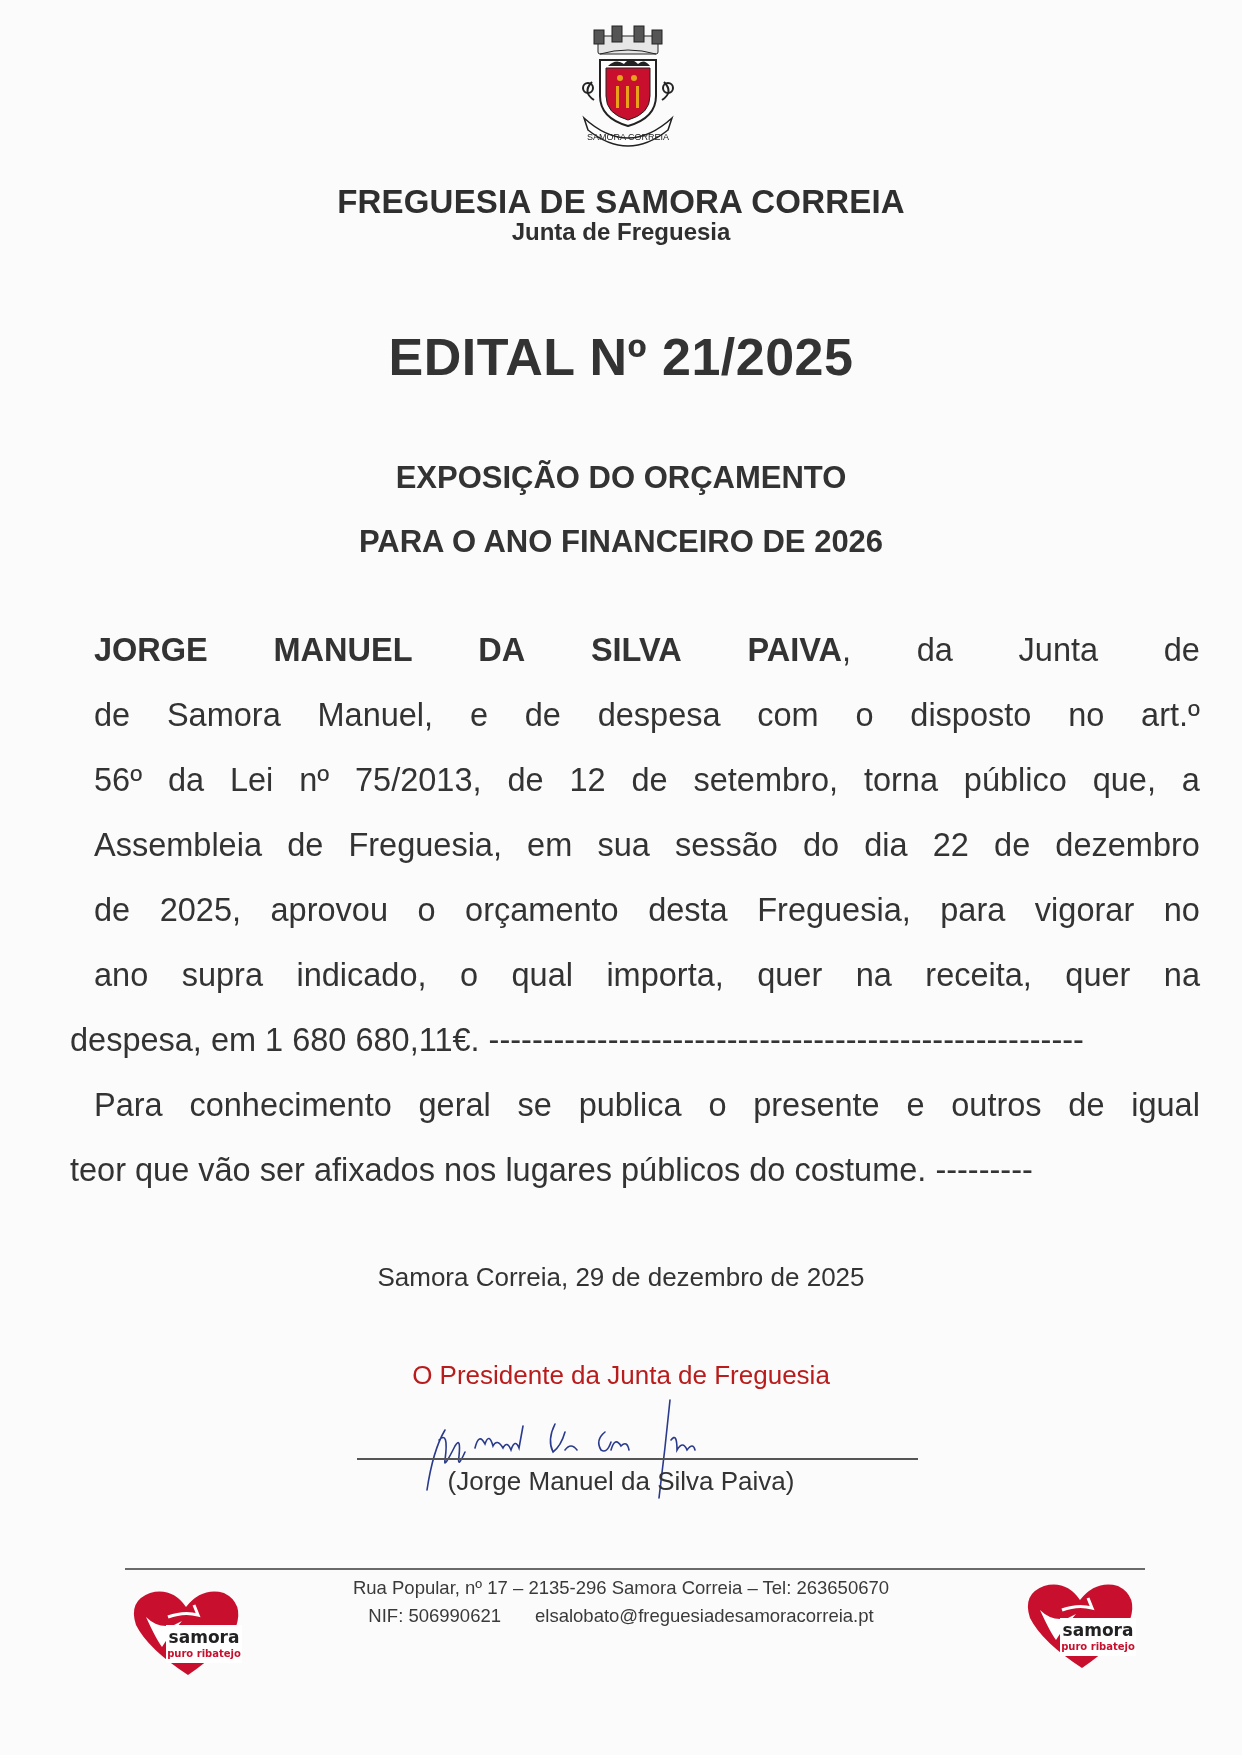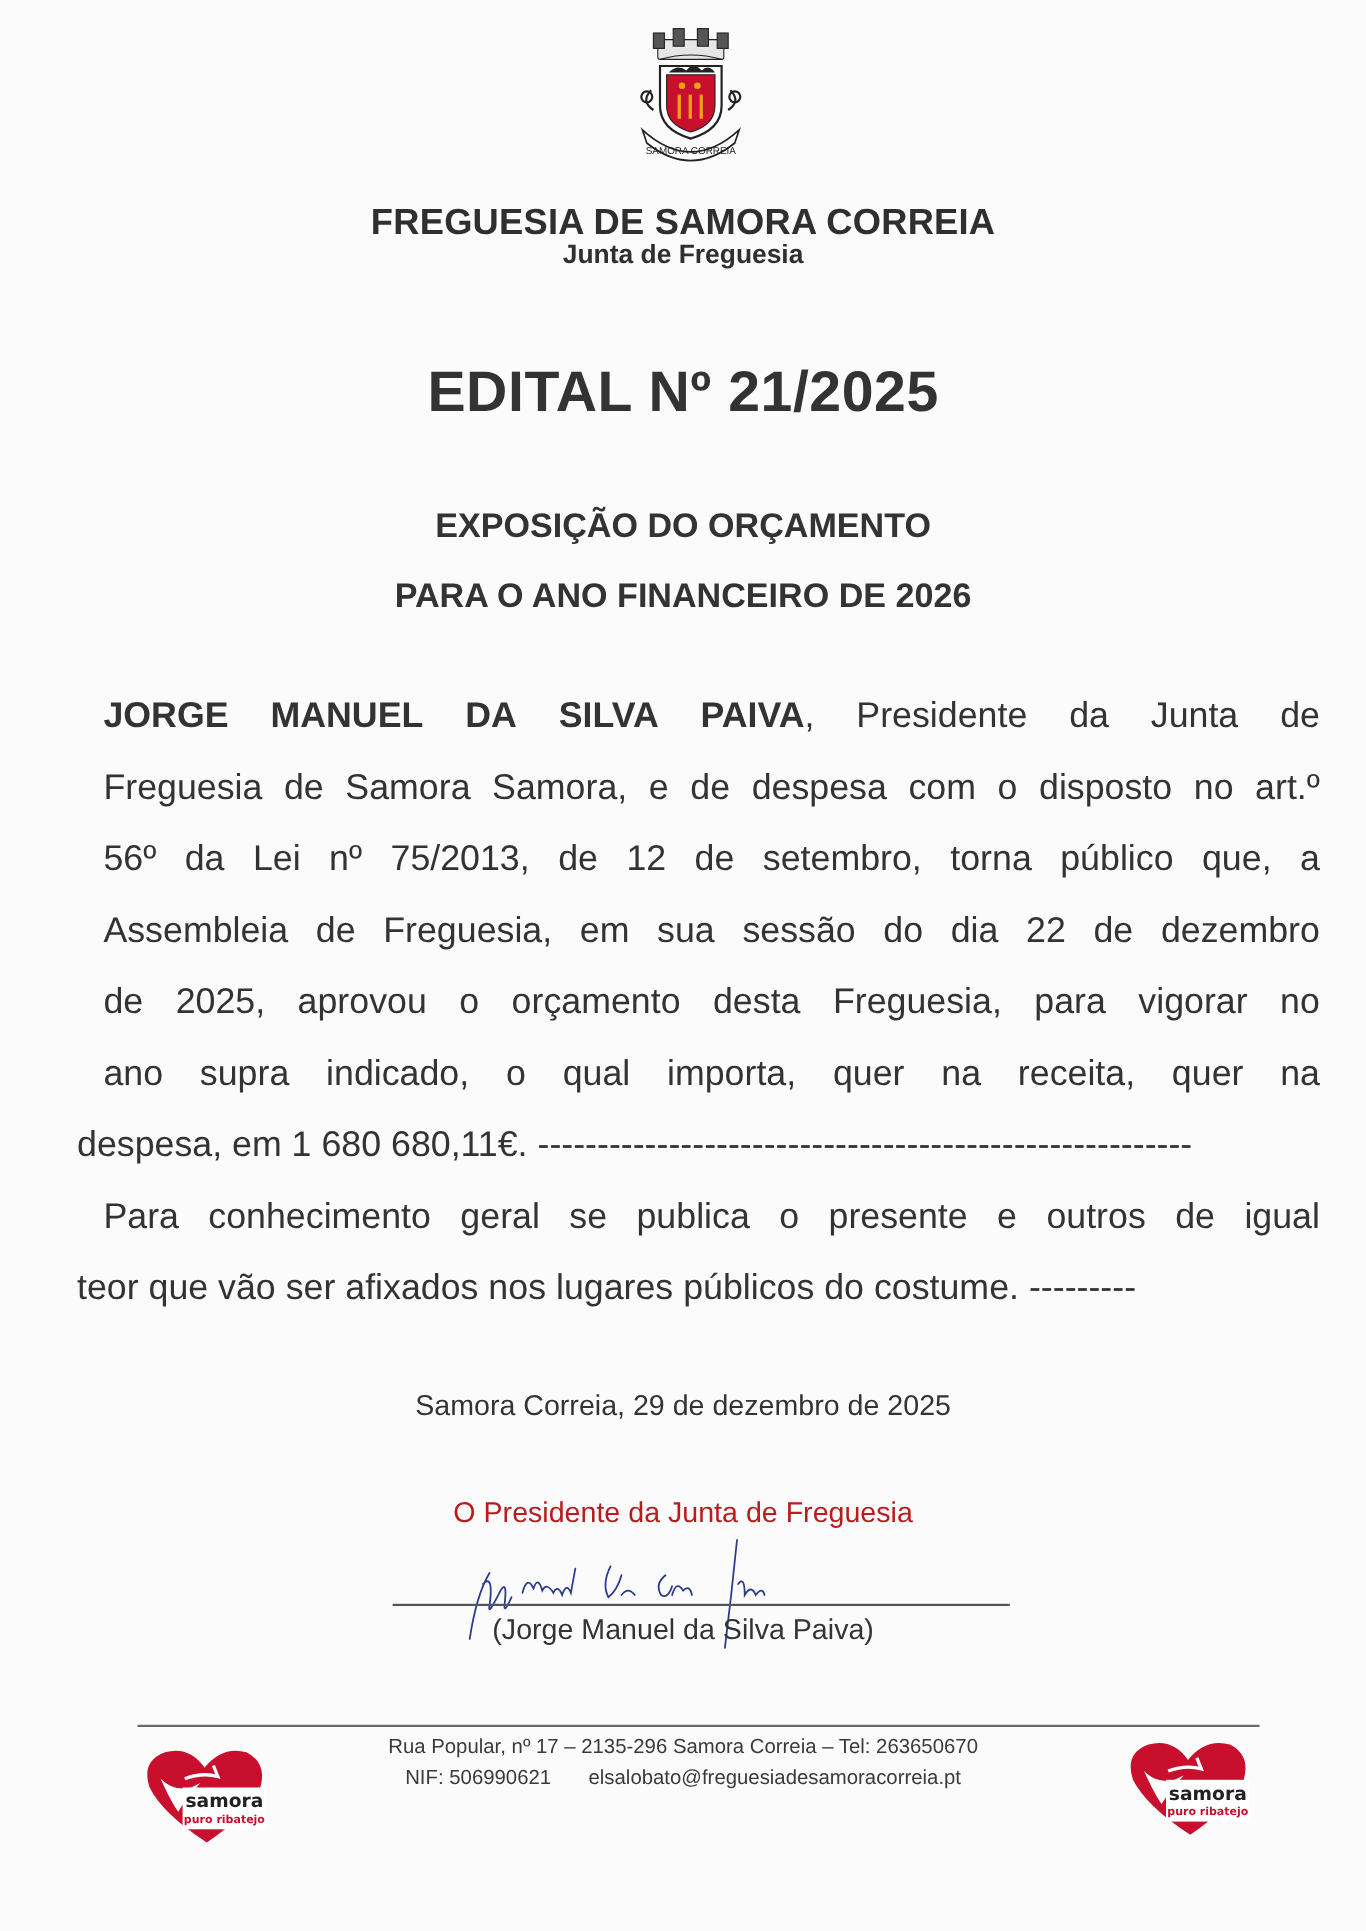--- a/index.html
+++ b/index.html
@@ -97,30 +97,28 @@
 <div class="abs center subtitle l1">EXPOSIÇÃO DO ORÇAMENTO</div>
 <div class="abs center subtitle l2">PARA O ANO FINANCEIRO DE 2026</div>
 
 <div class="abs body-text body-p1">
   <div class="jl">
       <span><b>JORGE</b></span>
       <span><b>MANUEL</b></span>
       <span><b>DA</b></span>
       <span><b>SILVA</b></span>
       <span><b>PAIVA</b>,</span>
-      <span>Presidente</span>
       <span>da</span>
       <span>Junta</span>
       <span>de</span>
     </div>
   <div class="jl">
-      <span>Freguesia</span>
       <span>de</span>
       <span>Samora</span>
-      <span>Samora,</span>
+      <span>Manuel,</span>
       <span>e</span>
       <span>de</span>
       <span>despesa</span>
       <span>com</span>
       <span>o</span>
       <span>disposto</span>
       <span>no</span>
       <span>art.º</span>
     </div>
   <div class="jl">

